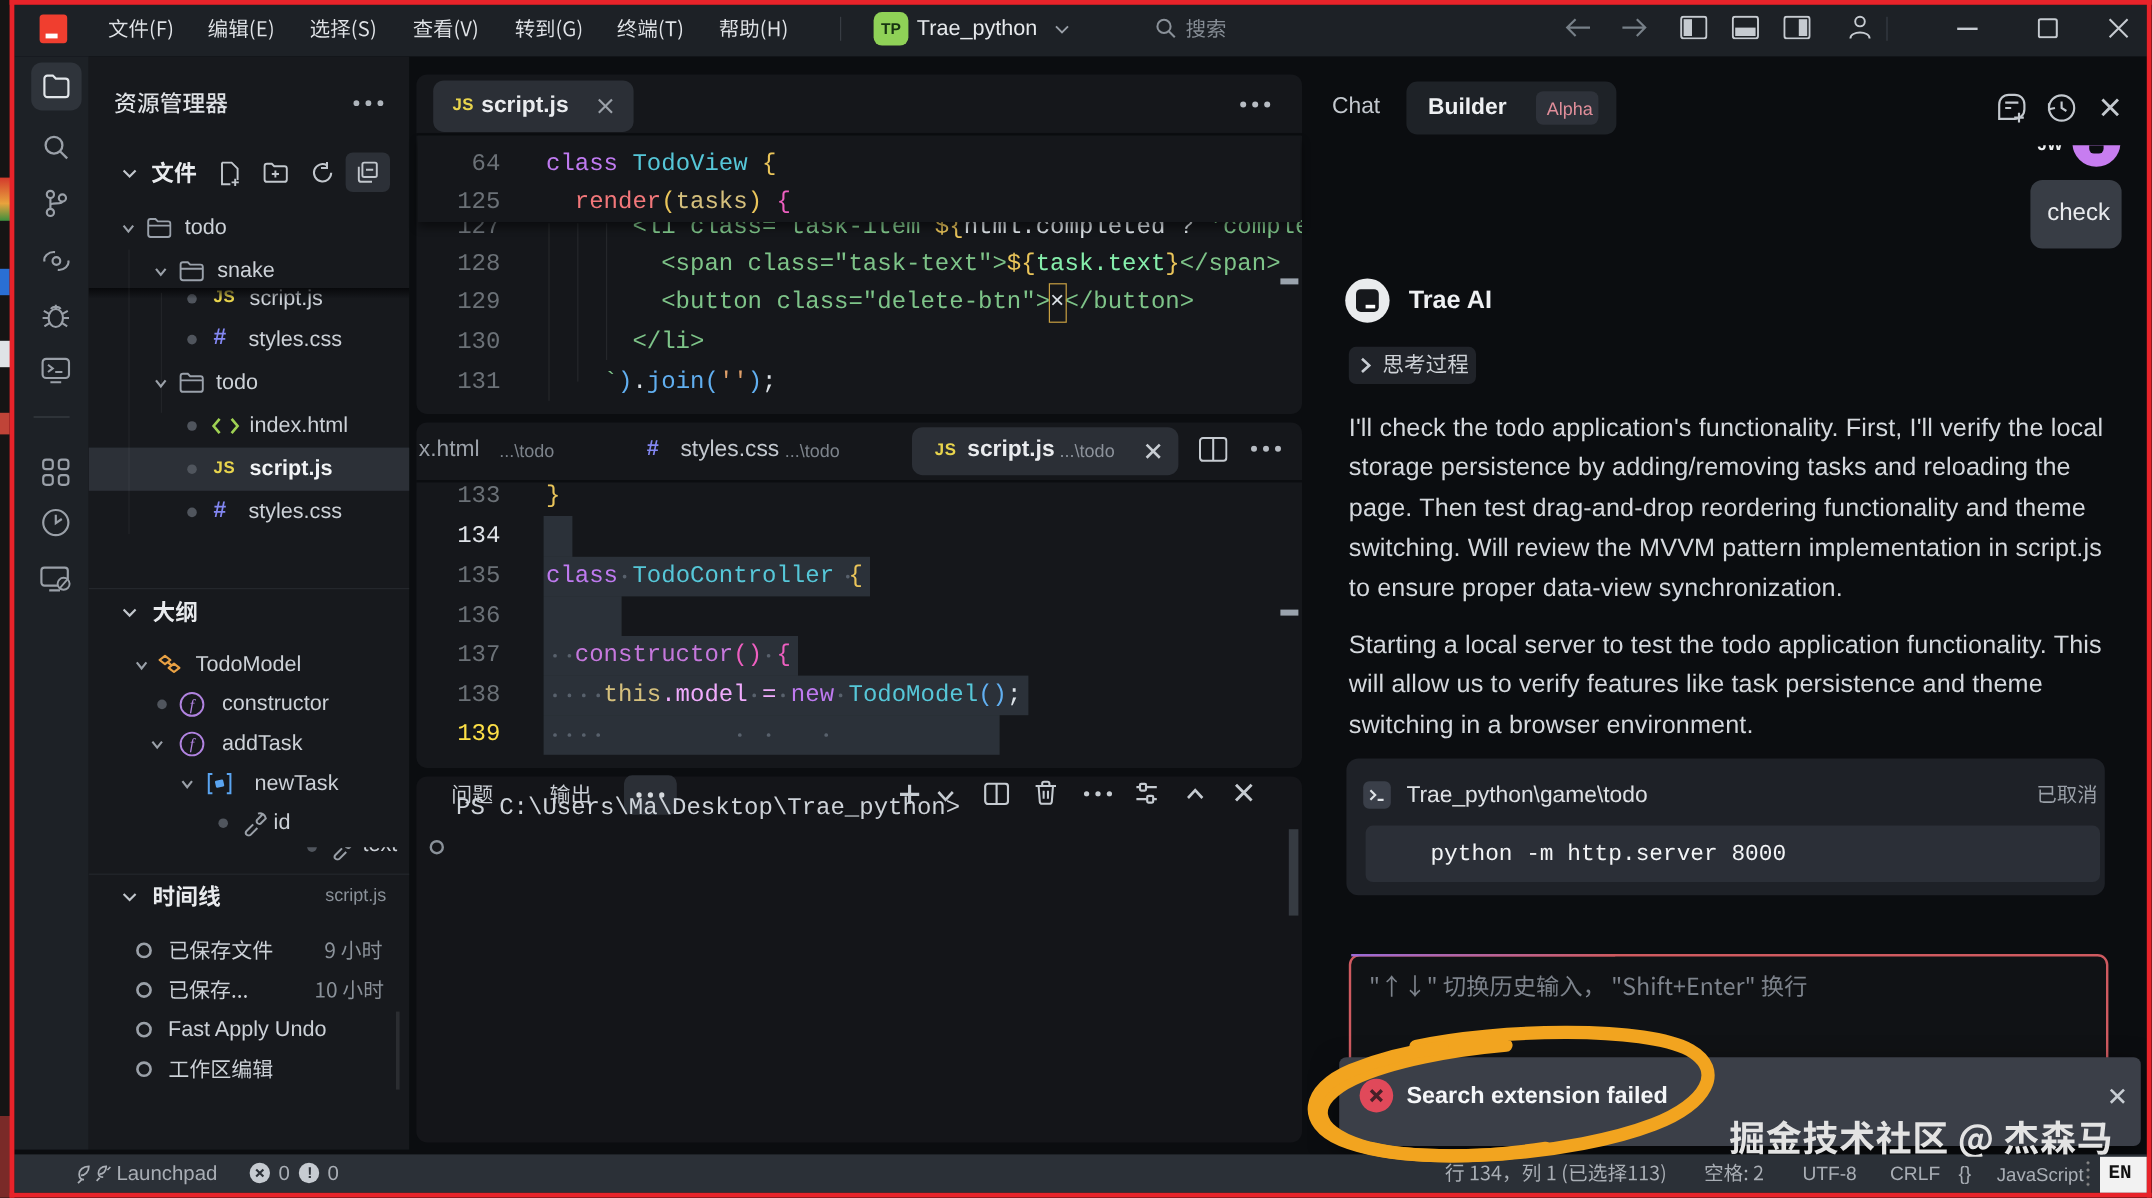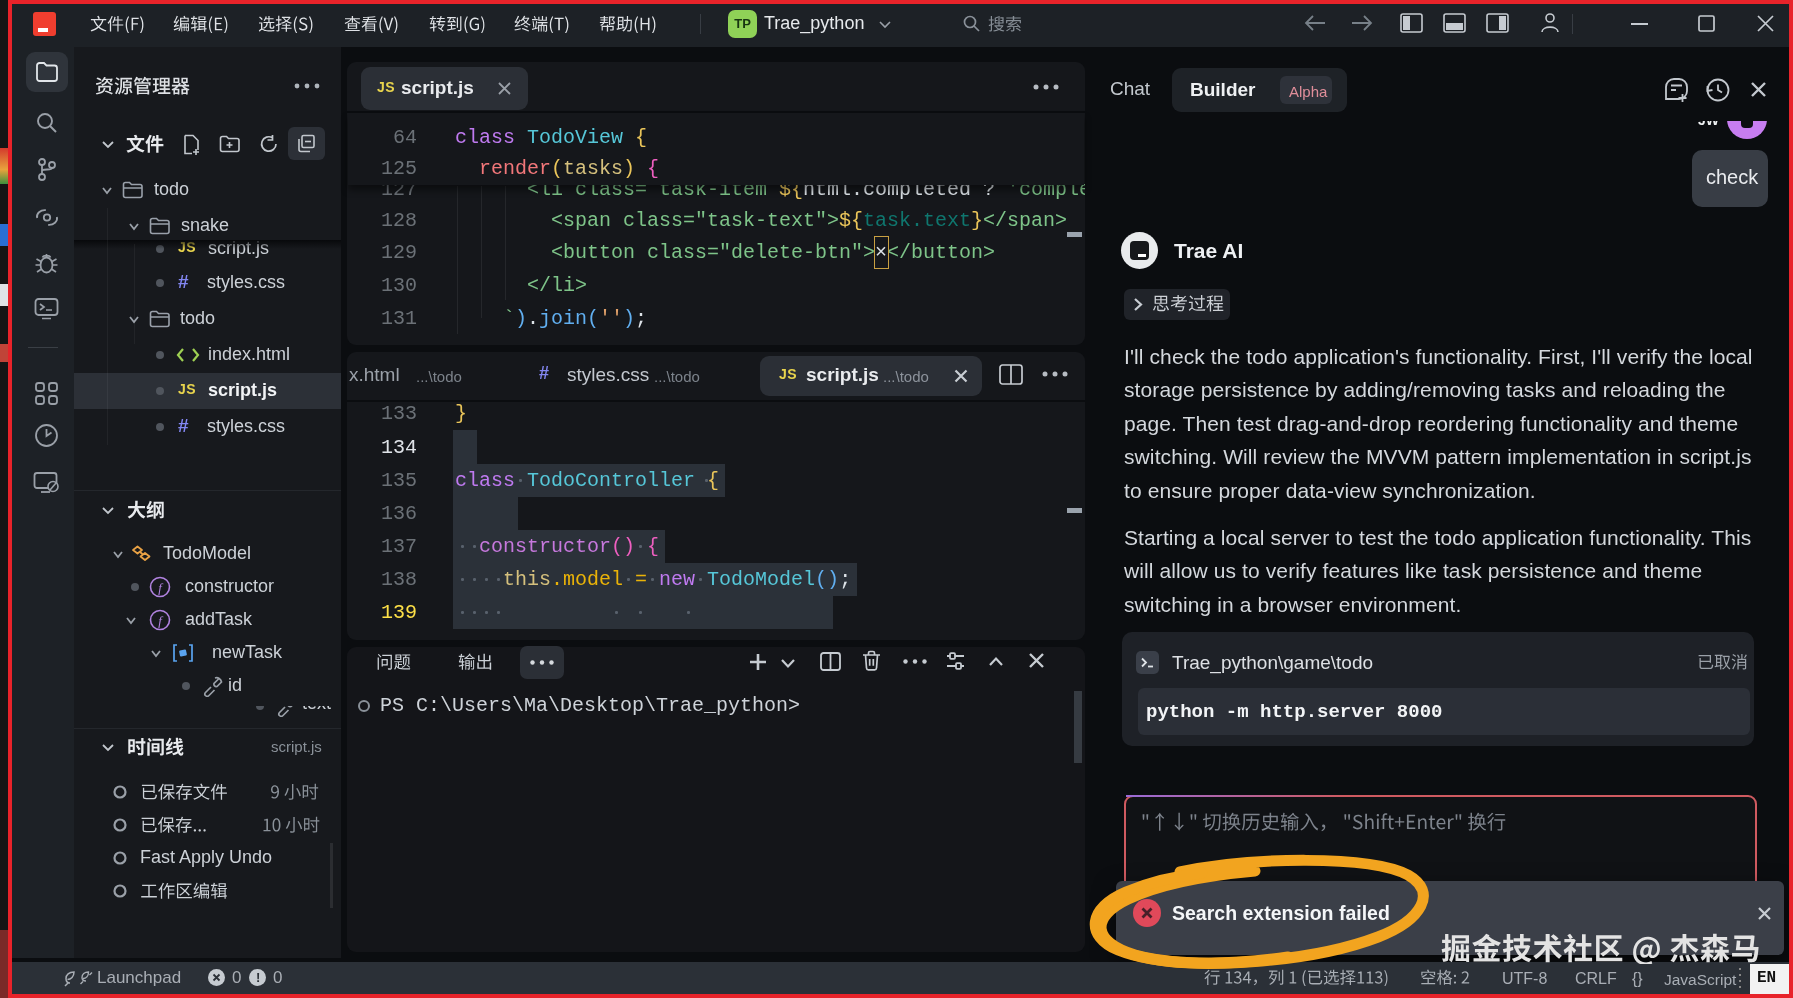--- a/index.html
+++ b/index.html
@@ -349,21 +349,21 @@
 <div class="cl" style="left:479px;top:151.5px"><span style="color:#f2777a">render</span><span style="color:#eac55a">(</span><span style="color:#d5c07d">tasks</span><span style="color:#eac55a">)</span> <span style="color:#ee5fc0">{</span></div>
 </div>
 <div class="abs" style="left:347px;top:62px;width:738px;height:283px;overflow:hidden;border-radius:9px;z-index:2">
 <div class="abs" style="left:-347px;top:-62px">
 <div class="abs" style="left:457px;top:186px;width:1px;height:148px;background:rgba(255,255,255,0.07)"></div>
 <div class="abs" style="left:481px;top:186px;width:1px;height:132px;background:rgba(255,255,255,0.07)"></div>
 <div class="abs" style="left:505px;top:186px;width:1px;height:114px;background:rgba(255,255,255,0.07)"></div>
 <div class="ln" style="left:377px;top:172.5px;color:#6b7177">127</div>
 <div class="cl" style="left:527px;top:172.5px"><span style="color:#7ec489">&lt;li class= task-item </span><span style="color:#eac55a">${</span><span style="color:#dde3e8">html.completed ? </span><span style="color:#7ec489">'comple</span></div>
 <div class="ln" style="left:377px;top:203.5px;color:#6b7177">128</div>
-<div class="cl" style="left:551px;top:203.5px"><span style="color:#7ec489">&lt;span class="task-text"&gt;</span><span style="color:#eac55a">${</span><span style="color:#0f766e">task.text</span><span style="color:#eac55a">}</span><span style="color:#7ec489">&lt;/span&gt;</span></div>
+<div class="cl" style="left:551px;top:203.5px"><span style="color:#7ec489">&lt;span class="task-text"&gt;</span><span style="color:#eac55a">${</span><span style="color:#86efac">task.text</span><span style="color:#eac55a">}</span><span style="color:#7ec489">&lt;/span&gt;</span></div>
 <div class="ln" style="left:377px;top:235.5px;color:#6b7177">129</div>
 <div class="cl" style="left:551px;top:235.5px"><span style="color:#7ec489">&lt;button class="delete-btn"&gt;</span><span style="color:#dde3e8">×</span><span style="color:#7ec489">&lt;/button&gt;</span></div>
 <div class="abs" style="left:874px;top:236px;width:15px;height:33px;border:1px solid #c8a042"></div>
 <div class="ln" style="left:377px;top:268.5px;color:#6b7177">130</div>
 <div class="cl" style="left:527px;top:268.5px"><span style="color:#7ec489">&lt;/li&gt;</span></div>
 <div class="ln" style="left:377px;top:301.5px;color:#6b7177">131</div>
 <div class="cl" style="left:503px;top:301.5px"><span style="color:#7ec489">`</span><span style="color:#61aff0">)</span><span style="color:#dde3e8">.</span><span style="color:#61aff0">join(</span><span style="color:#e0a06a">''</span><span style="color:#61aff0">)</span><span style="color:#dde3e8">;</span></div>
 </div>
     </div>
 <div class="abs" style="left:1067px;top:232px;width:15px;height:5px;background:#9aa3ad;z-index:5"></div>
@@ -400,21 +400,21 @@
 <div class="abs" style="left:453px;top:596px;width:380px;height:33px;background:rgba(125,145,165,0.22)"></div>
 <div class="ln" style="left:377px;top:396.5px;color:#6b7177">133</div>
 <div class="cl" style="left:455px;top:396.5px"><span style="color:#eac55a">}</span></div>
 <div class="ln" style="left:377px;top:430.5px;color:#dfe3e8">134</div>
 <div class="ln" style="left:377px;top:463.5px;color:#6b7177">135</div>
 <div class="cl" style="left:455px;top:463.5px"><span style="color:#bf7af0">class</span> <span style="color:#56c7d8">TodoController</span> <span style="color:#eac55a">{</span></div>
 <div class="ln" style="left:377px;top:496.5px;color:#6b7177">136</div>
 <div class="ln" style="left:377px;top:529.5px;color:#6b7177">137</div>
 <div class="cl" style="left:479px;top:529.5px"><span style="color:#c678dd">constructor</span><span style="color:#ee5fc0">()</span> <span style="color:#ee5fc0">{</span></div>
 <div class="ln" style="left:377px;top:562.5px;color:#6b7177">138</div>
-<div class="cl" style="left:503px;top:562.5px"><span style="color:#d5c07d">this</span><span style="color:#eab308">.model = </span><span style="color:#bf7af0">new</span><span style="color:#dde3e8"> </span><span style="color:#56c7d8">TodoModel</span><span style="color:#61aff0">()</span><span style="color:#dde3e8">;</span></div>
+<div class="cl" style="left:503px;top:562.5px"><span style="color:#d5c07d">this</span><span style="color:#f0abfc">.model = </span><span style="color:#bf7af0">new</span><span style="color:#dde3e8"> </span><span style="color:#56c7d8">TodoModel</span><span style="color:#61aff0">()</span><span style="color:#dde3e8">;</span></div>
 <div class="ln" style="left:377px;top:595.5px;color:#fde047">139</div>
 <div class="abs" style="left:461px;top:545px;width:2.6px;height:2.6px;border-radius:50%;background:rgba(125,136,152,0.55)"></div>
 <div class="abs" style="left:473px;top:545px;width:2.6px;height:2.6px;border-radius:50%;background:rgba(125,136,152,0.55)"></div>
 <div class="abs" style="left:639px;top:545px;width:2.6px;height:2.6px;border-radius:50%;background:rgba(125,136,152,0.55)"></div>
 <div class="abs" style="left:519px;top:479px;width:2.6px;height:2.6px;border-radius:50%;background:rgba(125,136,152,0.55)"></div>
 <div class="abs" style="left:705px;top:479px;width:2.6px;height:2.6px;border-radius:50%;background:rgba(125,136,152,0.55)"></div>
 <div class="abs" style="left:461px;top:578px;width:2.6px;height:2.6px;border-radius:50%;background:rgba(125,136,152,0.55)"></div>
 <div class="abs" style="left:473px;top:578px;width:2.6px;height:2.6px;border-radius:50%;background:rgba(125,136,152,0.55)"></div>
 <div class="abs" style="left:485px;top:578px;width:2.6px;height:2.6px;border-radius:50%;background:rgba(125,136,152,0.55)"></div>
 <div class="abs" style="left:497px;top:578px;width:2.6px;height:2.6px;border-radius:50%;background:rgba(125,136,152,0.55)"></div>
@@ -475,21 +475,21 @@
     </svg>
 <svg class="abs" style="left:988px;top:656px" width="16" height="11">
       <path d="M2 9 L8 2.5 L14 9" stroke="#c6cbd1" stroke-width="2.2" fill="none"></path>
     </svg>
 <svg class="abs" style="left:1028px;top:652px" width="17" height="17">
       <path d="M2 2 L15 15 M15 2 L2 15" stroke="#c6cbd1" stroke-width="2.4"></path>
     </svg>
 <svg class="abs" style="left:357px;top:699px" width="14" height="14">
       <circle cx="7" cy="7" r="5" stroke="#8a9199" stroke-width="2" fill="none"></circle>
     </svg>
-<div class="cl" style="left:380px;top:689px;color:#ced3d9">PS C:\Users\Ma\Desktop\Trae_python&gt;</div>
+<div class="cl" style="left:380px;top:657px;color:#ced3d9">PS C:\Users\Ma\Desktop\Trae_python&gt;</div>
 <div class="abs" style="left:1074px;top:691px;width:8px;height:72px;background:#363b42"></div>
 <div class="abs" style="left:1110px;top:78px;font-size:19px;color:#c3c8ce">Chat</div>
 <div class="abs" style="left:1172px;top:68px;width:175px;height:44px;background:#1e2227;border-radius:9px"></div>
 <div class="abs" style="left:1190px;top:79px;font-size:19px;font-weight:bold;color:#eef0f2">Builder</div>
 <div class="abs" style="left:1280px;top:76px;width:52px;height:28px;background:#2e323a;border-radius:6px"></div>
 <div class="abs" style="left:1289px;top:83px;font-size:15px;color:#e08e9a">Alpha</div>
 <svg class="abs" style="left:1663px;top:77px" width="27" height="27">
       <path d="M3 10 C3 5.5 6.5 2 11 2 H16 C20.5 2 24 5.5 24 10 V14 C24 18.5 20.5 22 16 22 H3 Z" stroke="#c3c8ce" stroke-width="1.8" fill="none"></path>
       <path d="M8 8.5 H19 M8 13 H13" stroke="#c3c8ce" stroke-width="1.8"></path>
       <path d="M19.5 17 V25 M15.5 21 H23.5" stroke="#c3c8ce" stroke-width="1.8"></path>
@@ -530,21 +530,21 @@
       <path d="M2 2.5 L6 6.5 L2 10.5" stroke="#dfe3e7" stroke-width="1.8" fill="none"></path>
       <path d="M8 10.5 H13" stroke="#dfe3e7" stroke-width="1.8"></path>
     </svg>
 <div class="abs" style="left:1172px;top:652px;font-size:19px;color:#dde0e4">Trae_python\game\todo</div>
 <div style="position:absolute;left:1697px;top:652.9px">
       <svg width="51" height="18" viewBox="0 -14.96 51.00 17.51" style="display:block">
         <path d="M1.6 -13.2V-12H12.7V-7.5H3.8V-10.3H2.5V-1.7C2.5 0.4 3.3 0.9 6.1 0.9C6.7 0.9 11.8 0.9 12.5 0.9C15.3 0.9 15.9 -0.1 16.2 -3.2C15.8 -3.2 15.2 -3.5 14.9 -3.7C14.7 -1 14.4 -0.4 12.5 -0.4C11.4 -0.4 6.9 -0.4 6 -0.4C4.2 -0.4 3.8 -0.6 3.8 -1.7V-6.2H12.7V-5.4H14V-13.2Z M31.5 -11.2C31 -8.6 30.3 -6.4 29.4 -4.6C28.5 -6.5 28 -8.7 27.6 -11.2ZM25.6 -12.4V-11.2H26.5C26.9 -8.2 27.6 -5.5 28.7 -3.3C27.7 -1.7 26.5 -0.4 25.1 0.4C25.4 0.6 25.8 1.1 26 1.4C27.2 0.5 28.4 -0.6 29.4 -2.1C30.2 -0.7 31.3 0.4 32.6 1.2C32.8 0.9 33.2 0.5 33.4 0.2C32.1 -0.6 31 -1.8 30.1 -3.3C31.4 -5.6 32.4 -8.6 32.8 -12.2L32 -12.4L31.8 -12.4ZM17.6 -2.2 17.9 -1 23.1 -1.9V1.3H24.3V-2.1L25.8 -2.4L25.7 -3.5L24.3 -3.2V-12.3H25.5V-13.5H17.8V-12.3H19V-2.4ZM20.2 -12.3H23.1V-9.9H20.2ZM20.2 -8.8H23.1V-6.4H20.2ZM20.2 -5.3H23.1V-3L20.2 -2.6Z M48.7 -13.8C48.2 -12.8 47.5 -11.4 46.9 -10.6L48 -10.1C48.6 -10.9 49.3 -12.2 49.9 -13.3ZM40 -13.2C40.7 -12.2 41.4 -10.9 41.7 -10L42.8 -10.6C42.6 -11.5 41.8 -12.8 41 -13.7ZM35.4 -13.2C36.5 -12.7 37.8 -11.8 38.4 -11.2L39.2 -12.1C38.5 -12.8 37.2 -13.6 36.2 -14.1ZM34.6 -8.7C35.7 -8.1 37 -7.2 37.7 -6.6L38.4 -7.6C37.8 -8.2 36.4 -9.1 35.4 -9.6ZM35.2 0.4 36.3 1.2C37.2 -0.4 38.2 -2.6 39 -4.4L38.1 -5.2C37.2 -3.2 36 -1 35.2 0.4ZM41.7 -5.3H48V-3.5H41.7ZM41.7 -6.4V-8.2H48V-6.4ZM44.3 -14.3V-9.4H40.4V1.4H41.7V-2.4H48V-0.3C48 -0 47.9 0.1 47.6 0.1C47.4 0.1 46.5 0.1 45.5 0.1C45.7 0.4 45.8 0.9 45.9 1.3C47.2 1.3 48 1.3 48.6 1.1C49.1 0.9 49.2 0.5 49.2 -0.2V-9.4H45.5V-14.3Z" fill="#9aa0a8"></path>
       </svg>
     </div>
 <div class="abs" style="left:1138px;top:688px;width:612px;height:47px;background:#2b2f37;border-radius:6px"></div>
-<div class="abs" style="left:1146px;top:701px;font-family:'Liberation Mono',monospace;font-weight:bold;font-size:19px;color:#f2f4f6">python -m http.server 8000</div>
+<div class="abs" style="left:1192px;top:701px;font-family:'Liberation Mono',monospace;font-weight:normal;font-size:19px;color:#f2f4f6">python -m http.server 8000</div>
 <div class="abs" style="left:1124px;top:795px;width:633px;height:160px;border:2px solid #cf5a60;border-radius:9px;background:#101215"></div>
 <div class="abs" style="left:1126px;top:795px;width:220px;height:2px;background:linear-gradient(90deg,#9a6bd8,#cf5a60)"></div>
 <div style="position:absolute;left:1140px;top:811.6px">
       <svg width="367" height="20" viewBox="0 -17.16 367.01 20.09" style="display:block">
         <path d="M2.1 -9.4H3.3L3.6 -13L3.6 -15H1.8L1.8 -13ZM6 -9.4H7.1L7.4 -13L7.5 -15H5.6L5.6 -13Z M18.3 -13.5V1.6H19.7V-13.5C20.4 -12.5 21.6 -11.2 22.9 -10.3L23.5 -11.5C21.8 -12.8 20.1 -14.7 19 -16.5C17.9 -14.7 16.2 -12.8 14.4 -11.5L15.1 -10.3C16.3 -11.2 17.6 -12.5 18.3 -13.5Z M39.2 -1.3V-16.4H37.8V-1.3C37.1 -2.3 35.8 -3.6 34.6 -4.5L33.9 -3.3C35.7 -2 37.4 -0.1 38.5 1.7C39.6 -0.1 41.3 -2 43 -3.3L42.4 -4.5C41.1 -3.6 39.9 -2.3 39.2 -1.3Z M50.4 -9.4H51.5L51.8 -13L51.9 -15H50L50 -13ZM54.2 -9.4H55.3L55.7 -13L55.7 -15H53.8L53.9 -13Z M70 -14.7V-13.3H73.2C73.1 -7.6 72.8 -2.3 67.9 0.4C68.3 0.6 68.8 1.2 69 1.5C74.1 -1.4 74.5 -7.2 74.6 -13.3H78.7C78.4 -4.4 78.2 -1.2 77.5 -0.4C77.3 -0.2 77.1 -0.1 76.8 -0.1C76.3 -0.1 75.3 -0.1 74.1 -0.2C74.4 0.2 74.6 0.9 74.6 1.3C75.6 1.3 76.7 1.4 77.4 1.3C78 1.2 78.4 1 78.9 0.4C79.7 -0.6 79.9 -3.9 80.2 -13.8C80.2 -14.1 80.2 -14.7 80.2 -14.7ZM64.8 -1.3C65.2 -1.7 65.8 -2 70.5 -4.1C70.4 -4.4 70.2 -5 70.2 -5.4L66.4 -3.8V-9.7L70.3 -10.5L70.1 -11.9L66.4 -11.1V-15.6H65V-10.8L62.4 -10.2L62.6 -8.9L65 -9.4V-4C65 -3.3 64.4 -2.8 64.1 -2.6C64.3 -2.3 64.7 -1.7 64.8 -1.3Z M84.6 -16.4V-12.4H82.3V-11.1H84.6V-6.7C83.6 -6.5 82.8 -6.2 82.1 -6L82.4 -4.6L84.6 -5.3V-0.2C84.6 0 84.5 0.1 84.2 0.1C84 0.1 83.4 0.1 82.6 0.1C82.8 0.5 83 1.1 83.1 1.5C84.2 1.5 84.9 1.5 85.4 1.2C85.8 1 86 0.6 86 -0.2V-5.7L88.1 -6.4L87.9 -7.8L86 -7.2V-11.1H87.8V-12.4H86V-16.4ZM91.8 -13.4H95.9C95.4 -12.8 94.8 -12 94.3 -11.4H90.3C90.9 -12.1 91.4 -12.8 91.8 -13.4ZM87.8 -5.6V-4.4H92.6C91.8 -2.7 90.2 -0.9 86.8 0.5C87.1 0.8 87.6 1.3 87.8 1.6C91.1 0 92.8 -1.8 93.7 -3.6C95 -1.3 97 0.5 99.3 1.5C99.5 1.2 99.9 0.6 100.2 0.3C97.9 -0.5 95.9 -2.2 94.8 -4.4H99.9V-5.6H98.5V-11.4H96C96.7 -12.3 97.5 -13.2 98 -14.1L97 -14.7L96.8 -14.7H92.6C92.8 -15.2 93.1 -15.7 93.3 -16.1L91.8 -16.4C91.1 -14.8 89.8 -12.7 87.9 -11.2C88.2 -10.9 88.7 -10.5 88.9 -10.1L89.3 -10.4V-5.6ZM90.7 -5.6V-10.3H93.3V-8.2C93.3 -7.4 93.2 -6.6 93 -5.6ZM97.1 -5.6H94.4C94.7 -6.6 94.7 -7.4 94.7 -8.2V-10.3H97.1Z M103.1 -15.4V-9.2C103.1 -6.2 103 -2.2 101.5 0.7C101.9 0.8 102.6 1.2 102.8 1.5C104.4 -1.6 104.6 -6.1 104.6 -9.2V-14H119.3V-15.4ZM110.5 -13C110.5 -11.9 110.4 -10.8 110.4 -9.8H105.8V-8.4H110.3C109.9 -4.6 108.8 -1.4 105 0.4C105.3 0.6 105.8 1.1 106 1.5C110 -0.6 111.3 -4.1 111.7 -8.4H116.8C116.5 -3 116.2 -0.9 115.7 -0.4C115.5 -0.2 115.2 -0.1 114.8 -0.1C114.4 -0.1 113.2 -0.2 111.9 -0.3C112.2 0.1 112.4 0.8 112.4 1.2C113.6 1.3 114.8 1.3 115.4 1.2C116.1 1.2 116.5 1 116.9 0.5C117.6 -0.3 118 -2.6 118.3 -9.1C118.3 -9.3 118.3 -9.8 118.3 -9.8H111.9C111.9 -10.8 111.9 -11.9 112 -13Z M124.2 -11.9H129.4V-8.2H124.2ZM130.9 -11.9H136.1V-8.2H130.9ZM125 -6.2 123.7 -5.7C124.4 -4 125.4 -2.7 126.6 -1.8C125.4 -1 123.7 -0.3 121.2 0.3C121.5 0.6 121.9 1.2 122.1 1.6C124.7 0.9 126.6 0.1 127.9 -0.9C130.5 0.7 133.9 1.2 138.5 1.5C138.6 1 138.9 0.4 139.2 0C134.7 -0.2 131.4 -0.6 129 -1.9C130.3 -3.4 130.7 -5.1 130.8 -6.8H137.6V-13.3H130.9V-16.3H129.4V-13.3H122.8V-6.8H129.3C129.2 -5.3 128.9 -3.9 127.7 -2.7C126.6 -3.6 125.7 -4.7 125 -6.2Z M154.2 -8.7V-1.7H155.3V-8.7ZM156.6 -9.4V-0.1C156.6 0.1 156.6 0.2 156.4 0.2C156.1 0.2 155.3 0.2 154.4 0.2C154.6 0.5 154.8 1.1 154.8 1.4C156 1.4 156.7 1.4 157.2 1.2C157.7 1 157.8 0.6 157.8 -0.1V-9.4ZM141.2 -6.4C141.4 -6.6 142 -6.7 142.6 -6.7H144.1V-4C142.8 -3.7 141.6 -3.4 140.7 -3.3L141 -1.9L144.1 -2.7V1.5H145.4V-3L147 -3.4L146.9 -4.7L145.4 -4.3V-6.7H147V-8.1H145.4V-11H144.1V-8.1H142.4C142.9 -9.4 143.4 -11 143.8 -12.7H147V-14H144.1C144.2 -14.7 144.4 -15.4 144.5 -16.1L143.1 -16.4C143 -15.6 142.9 -14.8 142.8 -14H140.8V-12.7H142.5C142.2 -11.1 141.8 -9.8 141.6 -9.3C141.4 -8.4 141.1 -7.8 140.8 -7.7C140.9 -7.3 141.2 -6.7 141.2 -6.4ZM152.7 -16.4C151.4 -14.4 149 -12.5 146.6 -11.4C147 -11.1 147.4 -10.6 147.6 -10.3C148.1 -10.5 148.6 -10.9 149.2 -11.2V-10.4H156.4V-11.3C156.9 -11 157.4 -10.7 157.9 -10.5C158.1 -10.9 158.5 -11.3 158.8 -11.6C156.8 -12.5 154.9 -13.6 153.5 -15.3L153.9 -15.9ZM149.7 -11.6C150.8 -12.4 151.8 -13.3 152.7 -14.3C153.7 -13.2 154.8 -12.3 156 -11.6ZM151.8 -7.9V-6.4H149.2V-7.9ZM147.9 -9.1V1.5H149.2V-2.5H151.8V0C151.8 0.2 151.8 0.2 151.6 0.3C151.4 0.3 150.9 0.3 150.3 0.2C150.5 0.6 150.7 1.1 150.7 1.4C151.5 1.4 152.1 1.4 152.5 1.2C153 1 153.1 0.6 153.1 0V-9.1ZM149.2 -5.2H151.8V-3.6H149.2Z M165.1 -14.7C166.4 -13.8 167.4 -12.7 168.2 -11.5C167 -6 164.5 -2 160.2 0.3C160.5 0.5 161.2 1.1 161.5 1.4C165.5 -0.9 168 -4.5 169.4 -9.6C171.6 -5.6 173 -1.1 177.4 1.4C177.5 0.9 177.9 0.1 178.2 -0.3C171.7 -4.2 172.2 -11.5 166 -16Z M181.9 2.1C184 1.4 185.3 -0.2 185.3 -2.3C185.3 -3.7 184.7 -4.6 183.6 -4.6C182.8 -4.6 182.1 -4.1 182.1 -3.2C182.1 -2.3 182.8 -1.8 183.6 -1.8L183.9 -1.8C183.8 -0.5 183 0.4 181.5 1.1Z M204.9 -9.4H206L206.3 -13L206.3 -15H204.5L204.5 -13ZM208.7 -9.4H209.8L210.2 -13L210.2 -15H208.3L208.3 -13Z M217.9 0.3C220.9 0.3 222.7 -1.5 222.7 -3.8C222.7 -5.9 221.5 -6.9 219.8 -7.6L217.8 -8.5C216.7 -9 215.4 -9.5 215.4 -10.9C215.4 -12.2 216.5 -13 218.1 -13C219.4 -13 220.4 -12.5 221.3 -11.6L222.3 -12.8C221.3 -13.8 219.8 -14.5 218.1 -14.5C215.5 -14.5 213.6 -13 213.6 -10.8C213.6 -8.7 215.1 -7.7 216.5 -7.1L218.5 -6.2C219.9 -5.6 220.9 -5.1 220.9 -3.6C220.9 -2.3 219.8 -1.3 217.9 -1.3C216.4 -1.3 215 -2 214 -3.1L212.9 -1.9C214.1 -0.6 215.9 0.3 217.9 0.3Z M225.4 0H227.2V-7.7C228.2 -8.8 229 -9.3 230.1 -9.3C231.5 -9.3 232.1 -8.5 232.1 -6.5V0H233.8V-6.7C233.8 -9.4 232.8 -10.9 230.6 -10.9C229.2 -10.9 228.1 -10.1 227.1 -9.1L227.2 -11.3V-15.5H225.4Z M237.2 0H239V-10.6H237.2ZM238.1 -12.8C238.8 -12.8 239.3 -13.2 239.3 -14C239.3 -14.6 238.8 -15.1 238.1 -15.1C237.4 -15.1 236.9 -14.6 236.9 -14C236.9 -13.2 237.4 -12.8 238.1 -12.8Z M241.4 -9.1H242.9V0H244.6V-9.1H246.9V-10.6H244.6V-12.3C244.6 -13.6 245.1 -14.4 246.1 -14.4C246.5 -14.4 246.9 -14.3 247.3 -14.1L247.7 -15.4C247.2 -15.6 246.6 -15.8 246 -15.8C243.8 -15.8 242.9 -14.4 242.9 -12.3V-10.6L241.4 -10.5Z M252.2 0.3C252.9 0.3 253.6 0.1 254.2 -0.1L253.9 -1.5C253.5 -1.3 253 -1.2 252.6 -1.2C251.4 -1.2 251 -1.9 251 -3.2V-9.1H253.9V-10.6H251V-13.6H249.5L249.3 -10.6L247.7 -10.5V-9.1H249.2V-3.3C249.2 -1.2 250 0.3 252.2 0.3Z M259.2 -2.3H260.6V-6.5H264.6V-7.9H260.6V-12.1H259.2V-7.9H255.2V-6.5H259.2Z M267.3 0H275.7V-1.5H269.1V-6.7H274.5V-8.3H269.1V-12.8H275.5V-14.3H267.3Z M278.6 0H280.4V-7.7C281.4 -8.8 282.2 -9.3 283.3 -9.3C284.7 -9.3 285.3 -8.5 285.3 -6.5V0H287V-6.7C287 -9.4 286 -10.9 283.8 -10.9C282.4 -10.9 281.2 -10.1 280.3 -9H280.2L280 -10.6H278.6Z M293.8 0.3C294.4 0.3 295.2 0.1 295.8 -0.1L295.4 -1.5C295.1 -1.3 294.6 -1.2 294.2 -1.2C293 -1.2 292.6 -1.9 292.6 -3.2V-9.1H295.4V-10.6H292.6V-13.6H291.1L290.9 -10.6L289.2 -10.5V-9.1H290.8V-3.3C290.8 -1.2 291.5 0.3 293.8 0.3Z M302.1 0.3C303.5 0.3 304.7 -0.2 305.6 -0.8L305 -2C304.2 -1.5 303.3 -1.2 302.3 -1.2C300.3 -1.2 298.9 -2.6 298.8 -4.9H305.9C306 -5.1 306 -5.5 306 -5.9C306 -8.9 304.5 -10.9 301.8 -10.9C299.4 -10.9 297 -8.7 297 -5.3C297 -1.8 299.3 0.3 302.1 0.3ZM298.8 -6.1C299 -8.2 300.3 -9.4 301.8 -9.4C303.5 -9.4 304.5 -8.3 304.5 -6.1Z M308.6 0H310.4V-6.8C311.1 -8.6 312.2 -9.3 313.1 -9.3C313.5 -9.3 313.8 -9.2 314.1 -9.1L314.4 -10.6C314.1 -10.8 313.8 -10.9 313.3 -10.9C312.1 -10.9 311 -10 310.3 -8.7H310.3L310.1 -10.6H308.6Z M316.5 -9.4H317.7L318 -13L318 -15H316.2L316.2 -13ZM320.4 -9.4H321.5L321.8 -13L321.9 -15H320L320 -13Z M331.2 -16.4V-12.4H328.9V-11.1H331.2V-6.7C330.3 -6.5 329.4 -6.2 328.7 -6L329.1 -4.6L331.2 -5.3V-0.2C331.2 0 331.1 0.1 330.9 0.1C330.7 0.1 330 0.1 329.3 0.1C329.5 0.5 329.6 1.1 329.7 1.5C330.8 1.5 331.6 1.5 332 1.2C332.5 1 332.7 0.6 332.7 -0.2V-5.7L334.7 -6.4L334.5 -7.8L332.7 -7.2V-11.1H334.5V-12.4H332.7V-16.4ZM338.5 -13.4H342.5C342.1 -12.8 341.5 -12 341 -11.4H336.9C337.5 -12.1 338 -12.8 338.5 -13.4ZM334.5 -5.6V-4.4H339.2C338.4 -2.7 336.8 -0.9 333.4 0.5C333.8 0.8 334.2 1.3 334.4 1.6C337.7 0 339.5 -1.8 340.4 -3.6C341.6 -1.3 343.6 0.5 346 1.5C346.2 1.2 346.6 0.6 346.9 0.3C344.5 -0.5 342.5 -2.2 341.4 -4.4H346.5V-5.6H345.2V-11.4H342.6C343.4 -12.3 344.1 -13.2 344.6 -14.1L343.7 -14.7L343.4 -14.7H339.2C339.5 -15.2 339.7 -15.7 340 -16.1L338.5 -16.4C337.8 -14.8 336.5 -12.7 334.6 -11.2C334.9 -10.9 335.4 -10.5 335.6 -10.1L335.9 -10.4V-5.6ZM337.3 -5.6V-10.3H339.9V-8.2C339.9 -7.4 339.9 -6.6 339.7 -5.6ZM343.7 -5.6H341.1C341.3 -6.6 341.3 -7.4 341.3 -8.2V-10.3H343.7Z M356 -15.2V-13.8H365.6V-15.2ZM352.7 -16.4C351.7 -15 349.8 -13.2 348.2 -12.1C348.4 -11.9 348.9 -11.3 349 -11C350.8 -12.2 352.8 -14.1 354.1 -15.8ZM355.1 -9.8V-8.4H361.7V-0.3C361.7 -0 361.6 0.1 361.2 0.1C360.8 0.1 359.5 0.1 358.1 0.1C358.4 0.5 358.6 1.1 358.6 1.5C360.5 1.5 361.6 1.5 362.3 1.3C363 1 363.2 0.6 363.2 -0.3V-8.4H366.1V-9.8ZM353.5 -12.2C352.2 -10 350 -7.7 348 -6.3C348.3 -6 348.8 -5.3 349 -5.1C349.8 -5.6 350.5 -6.3 351.3 -7.1V1.6H352.7V-8.7C353.5 -9.7 354.3 -10.7 354.9 -11.7Z" fill="#7d838c"></path>
       </svg>
     </div>
 <div class="abs" style="left:1116px;top:881px;width:668px;height:74px;background:#3b3f48;border-radius:6px;box-shadow:0 8px 22px rgba(0,0,0,0.55)"></div>
 <div class="abs" style="left:1133px;top:899px;width:28px;height:28px;border-radius:50%;background:#e0495a"></div>
 <svg class="abs" style="left:1140px;top:906px" width="14" height="14">

